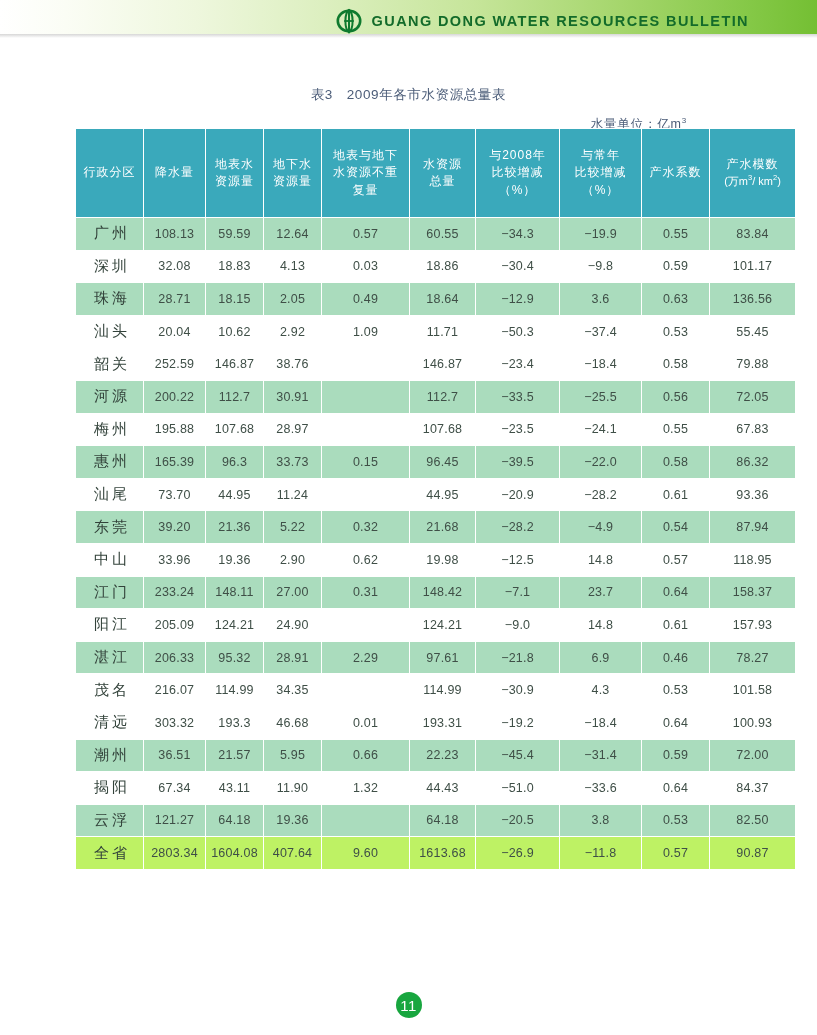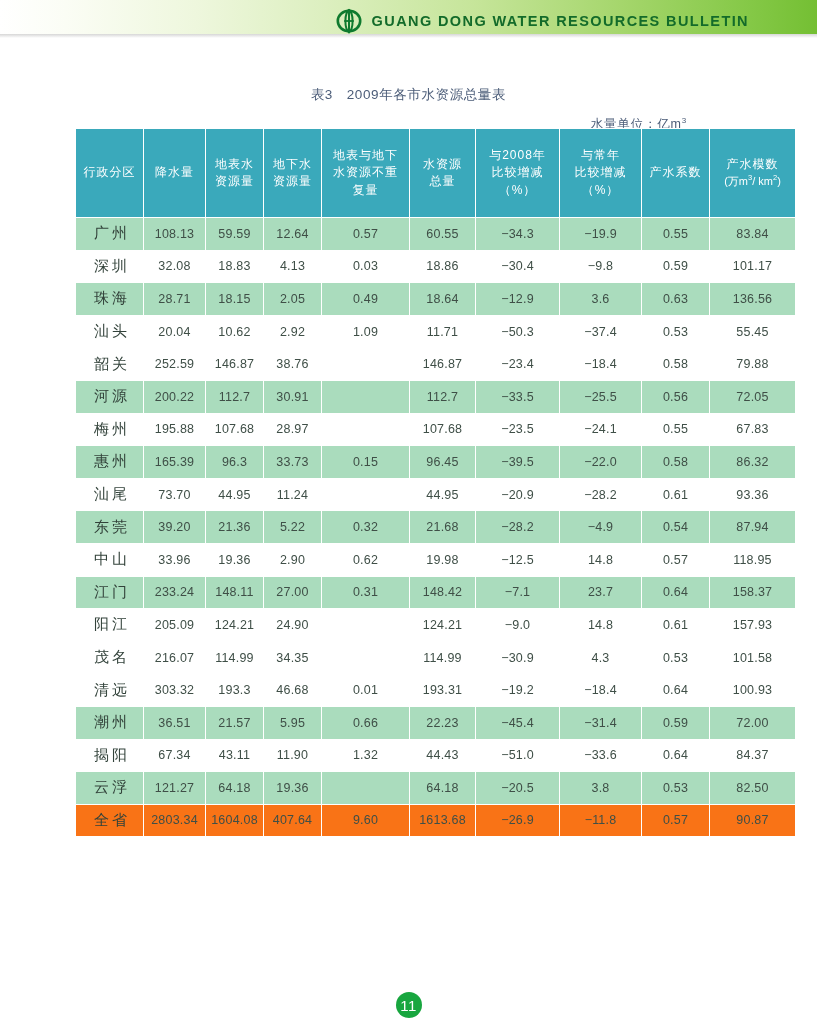--- a/index.html
+++ b/index.html
@@ -121,21 +121,21 @@
   }
   table.data tbody td.region {
     letter-spacing: 3px;
     padding-left: 6px;
     font-size: 15px;
     color: #32423a;
   }
   tr.alt td { background: #aadcbd; }
   tr.plain td { background: #ffffff; }
   tr.total td {
-    background: #f97316;
+    background: #bef264;
     font-size: 12.5px;
   }
   tr.total td.region { letter-spacing: 3px; font-size: 13px; }
 
   
   .table-wrap::after {
     content: "";
     position: absolute;
     left: -1px; top: -1px;
     width: 671px;
@@ -365,20 +365,32 @@
           <td>205.09</td>
           <td>124.21</td>
           <td>24.90</td>
           <td></td>
           <td>124.21</td>
           <td>−9.0</td>
           <td>14.8</td>
           <td>0.61</td>
           <td>157.93</td>
         </tr>
+        <tr class="alt">
+          <td class="region">湛江</td>
+          <td>206.33</td>
+          <td>95.32</td>
+          <td>28.91</td>
+          <td>2.29</td>
+          <td>97.61</td>
+          <td>−21.8</td>
+          <td>6.9</td>
+          <td>0.46</td>
+          <td>78.27</td>
+        </tr>
         <tr class="plain">
           <td class="region">茂名</td>
           <td>216.07</td>
           <td>114.99</td>
           <td>34.35</td>
           <td></td>
           <td>114.99</td>
           <td>−30.9</td>
           <td>4.3</td>
           <td>0.53</td>

